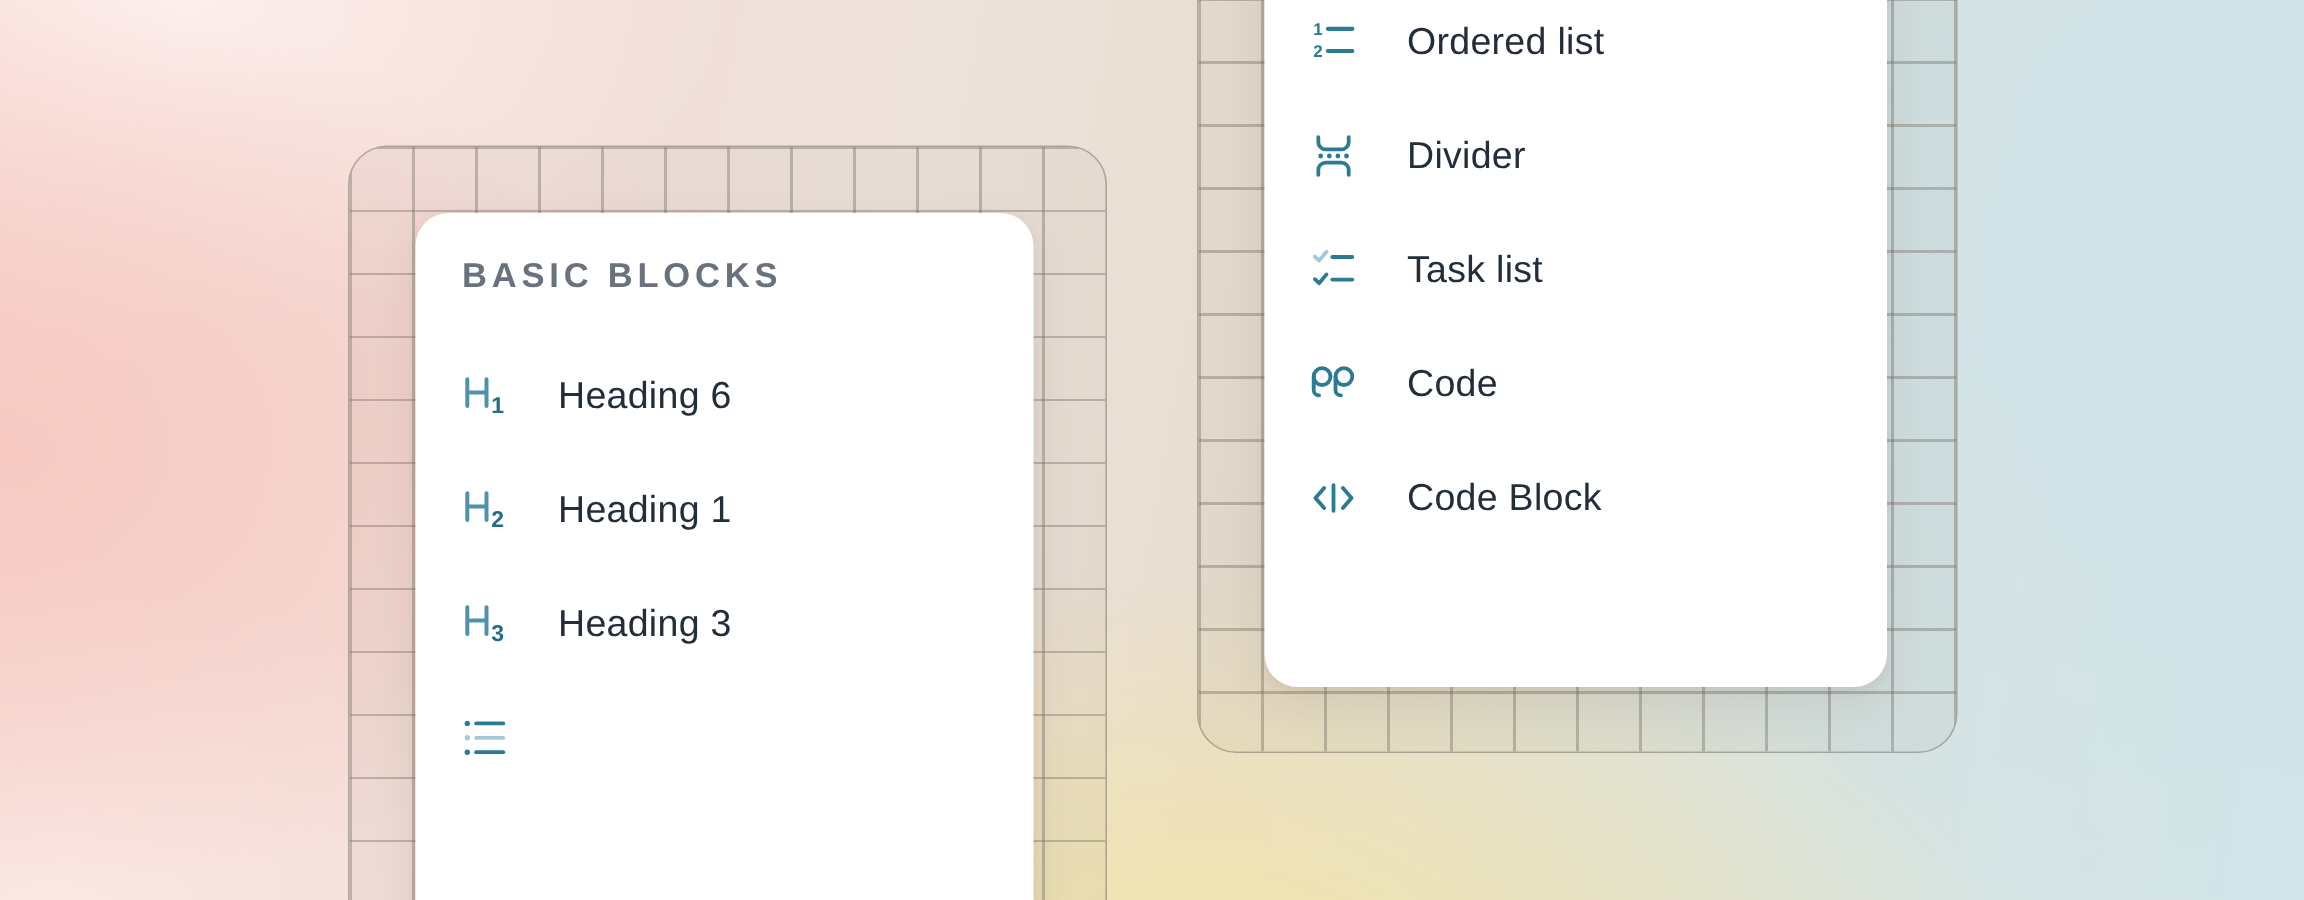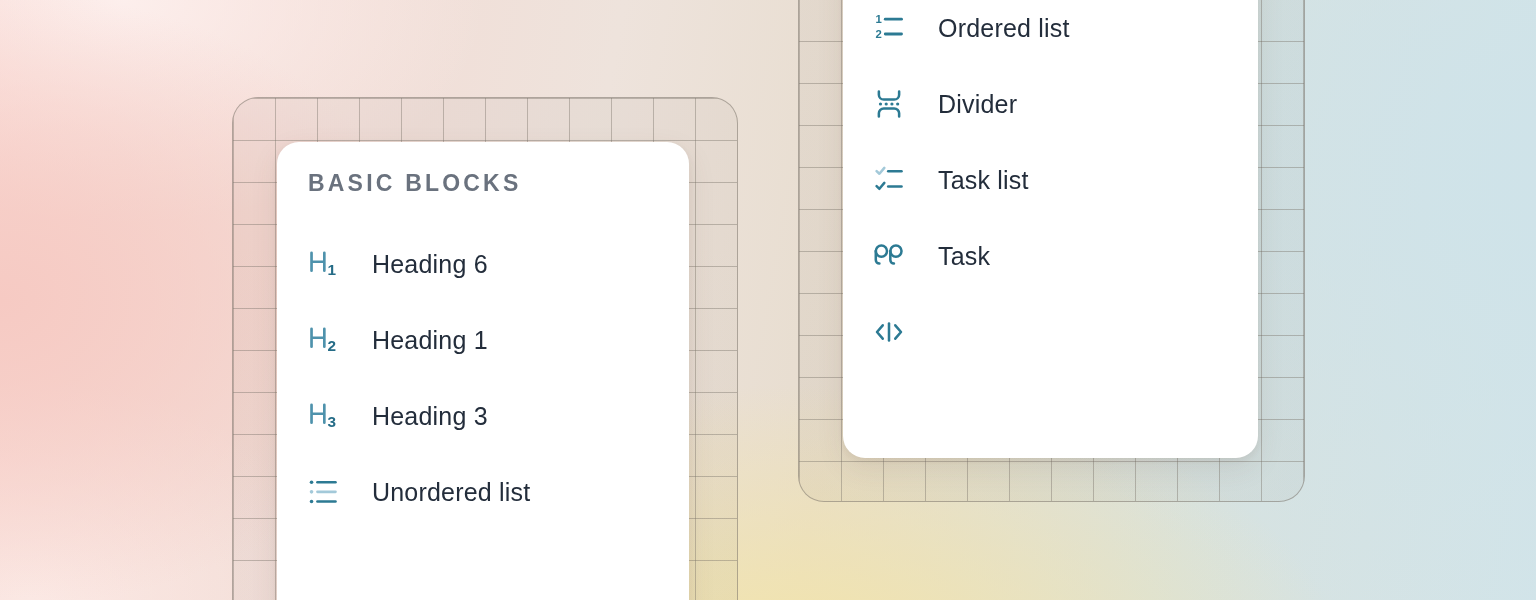--- a/index.html
+++ b/index.html
@@ -117,21 +117,20 @@
         <span class="icon">
           <svg width="32" height="32" viewBox="0 0 24 24" fill="none">
             <circle cx="3.4" cy="4.7" r="1.35" fill="#2C7A93"></circle>
             <path d="M7.8 4.7 H21.4" stroke="#2C7A93" stroke-width="1.9" stroke-linecap="round"></path>
             <circle cx="3.4" cy="11.9" r="1.35" fill="#A3C9D9"></circle>
             <path d="M7.8 11.9 H21.4" stroke="#A3C9D9" stroke-width="1.9" stroke-linecap="round"></path>
             <circle cx="3.4" cy="19.1" r="1.35" fill="#2C7A93"></circle>
             <path d="M7.8 19.1 H21.4" stroke="#2C7A93" stroke-width="1.9" stroke-linecap="round"></path>
           </svg>
         </span>
-        <span class="label">Unordered list</span>
       </div>
 
     </div>
   </div>
 
   <div class="card card-right">
     <div class="menu-list">
 
       <div class="menu-item">
         <span class="icon">
@@ -174,29 +173,30 @@
 
       <div class="menu-item">
         <span class="icon">
           <svg width="32" height="32" viewBox="0 0 24 24" fill="none">
             <circle cx="6.3" cy="8.3" r="4.2" stroke="#2C7A93" stroke-width="1.9"></circle>
             <path d="M2.1 8.3 V15 a2.7 2.7 0 0 0 2.7 2.7" stroke="#2C7A93" stroke-width="1.9" stroke-linecap="round"></path>
             <circle cx="17.2" cy="8.3" r="4.2" stroke="#2C7A93" stroke-width="1.9"></circle>
             <path d="M13 8.3 V15 a2.7 2.7 0 0 0 2.7 2.7" stroke="#2C7A93" stroke-width="1.9" stroke-linecap="round"></path>
           </svg>
         </span>
-        <span class="label">Task</span>
+        <span class="label">Code</span>
       </div>
 
       <div class="menu-item">
         <span class="icon">
           <svg width="32" height="32" viewBox="0 0 24 24" fill="none">
             <path d="M7.3 7 L3 12 L7.3 17" stroke="#2C7A93" stroke-width="1.9" stroke-linecap="round" stroke-linejoin="round"></path>
             <path d="M12 5.6 V18.4" stroke="#2C7A93" stroke-width="1.9" stroke-linecap="round"></path>
             <path d="M16.7 7 L21 12 L16.7 17" stroke="#2C7A93" stroke-width="1.9" stroke-linecap="round" stroke-linejoin="round"></path>
           </svg>
         </span>
+        <span class="label">Code Block</span>
       </div>
 
     </div>
   </div>
 
 </div>
 
 </body></html>

